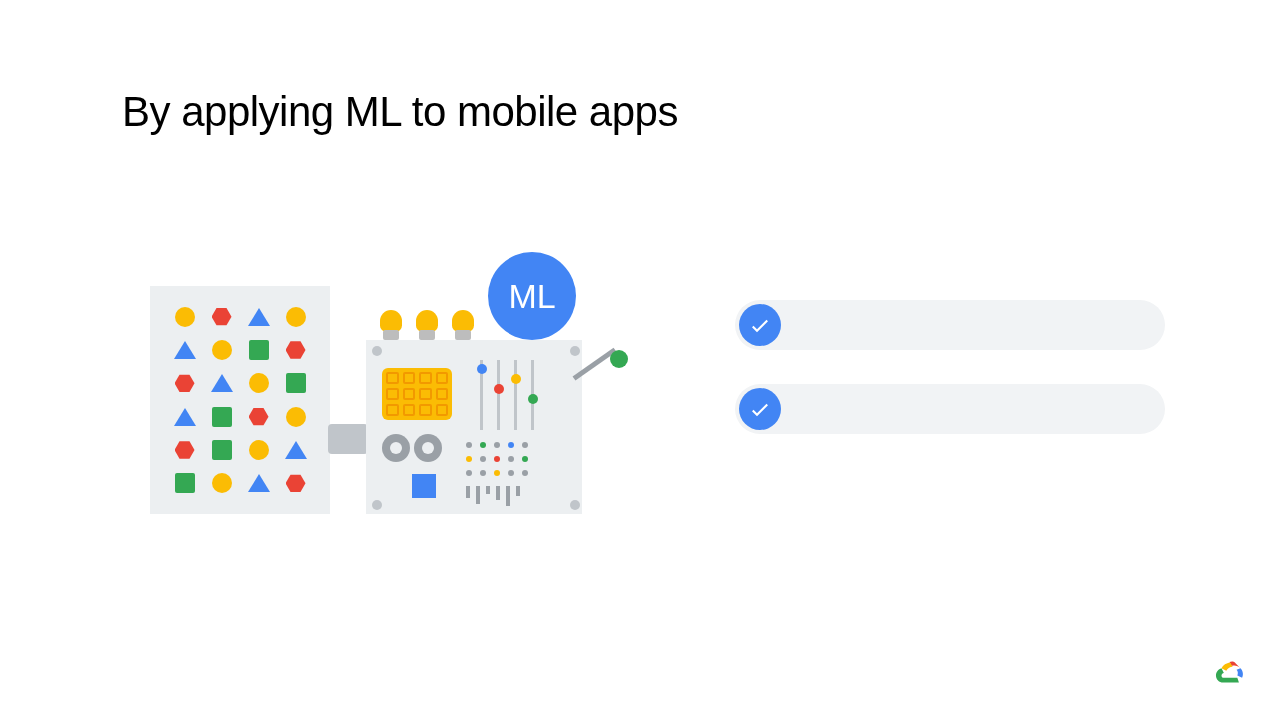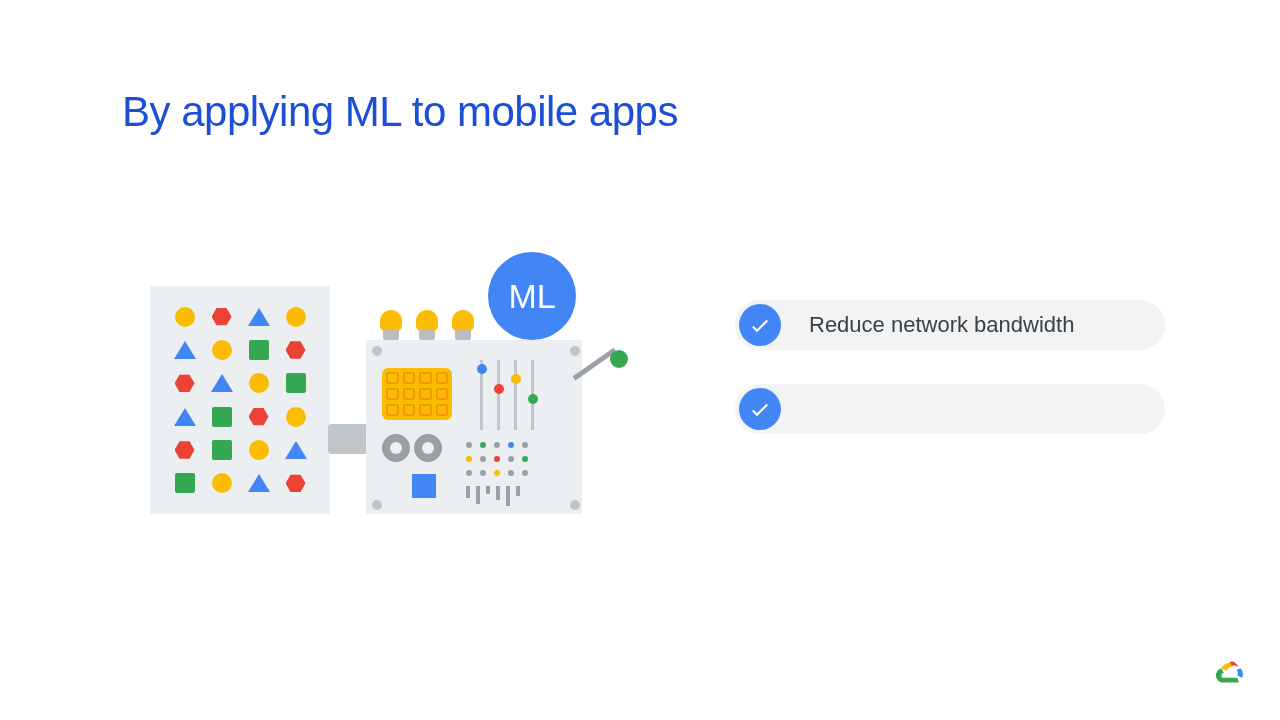--- a/index.html
+++ b/index.html
@@ -10,21 +10,21 @@
     font-family: "Google Sans", "Product Sans", Arial, sans-serif;
     position: relative;
     overflow: hidden;
   }
   .title {
     position: absolute;
     top: 88px;
     left: 122px;
     font-size: 42px;
     font-weight: 400;
-    color: #1d4ed8;
+    color: #000000;
     letter-spacing: -0.5px;
   }
   .bullets {
     position: absolute;
     top: 300px;
     left: 735px;
     width: 430px;
   }
   .bullet {
     display: flex;
@@ -130,21 +130,20 @@
 
 <h1 class="title">By applying ML to mobile apps</h1>
 
 <div class="bullets">
   <div class="bullet">
     <div class="check">
       <svg viewBox="0 0 24 24">
           <path fill="#fff" d="M9 16.2l-3.5-3.5L4 14.2 9 19.2 20 8.2l-1.5-1.5z"></path>
         </svg>
     </div>
-    <div class="bullet-text">Reduce network bandwidth</div>
   </div>
   <div class="bullet">
     <div class="check">
       <svg viewBox="0 0 24 24">
           <path fill="#fff" d="M9 16.2l-3.5-3.5L4 14.2 9 19.2 20 8.2l-1.5-1.5z"></path>
         </svg>
     </div>
   </div>
 </div>
 

